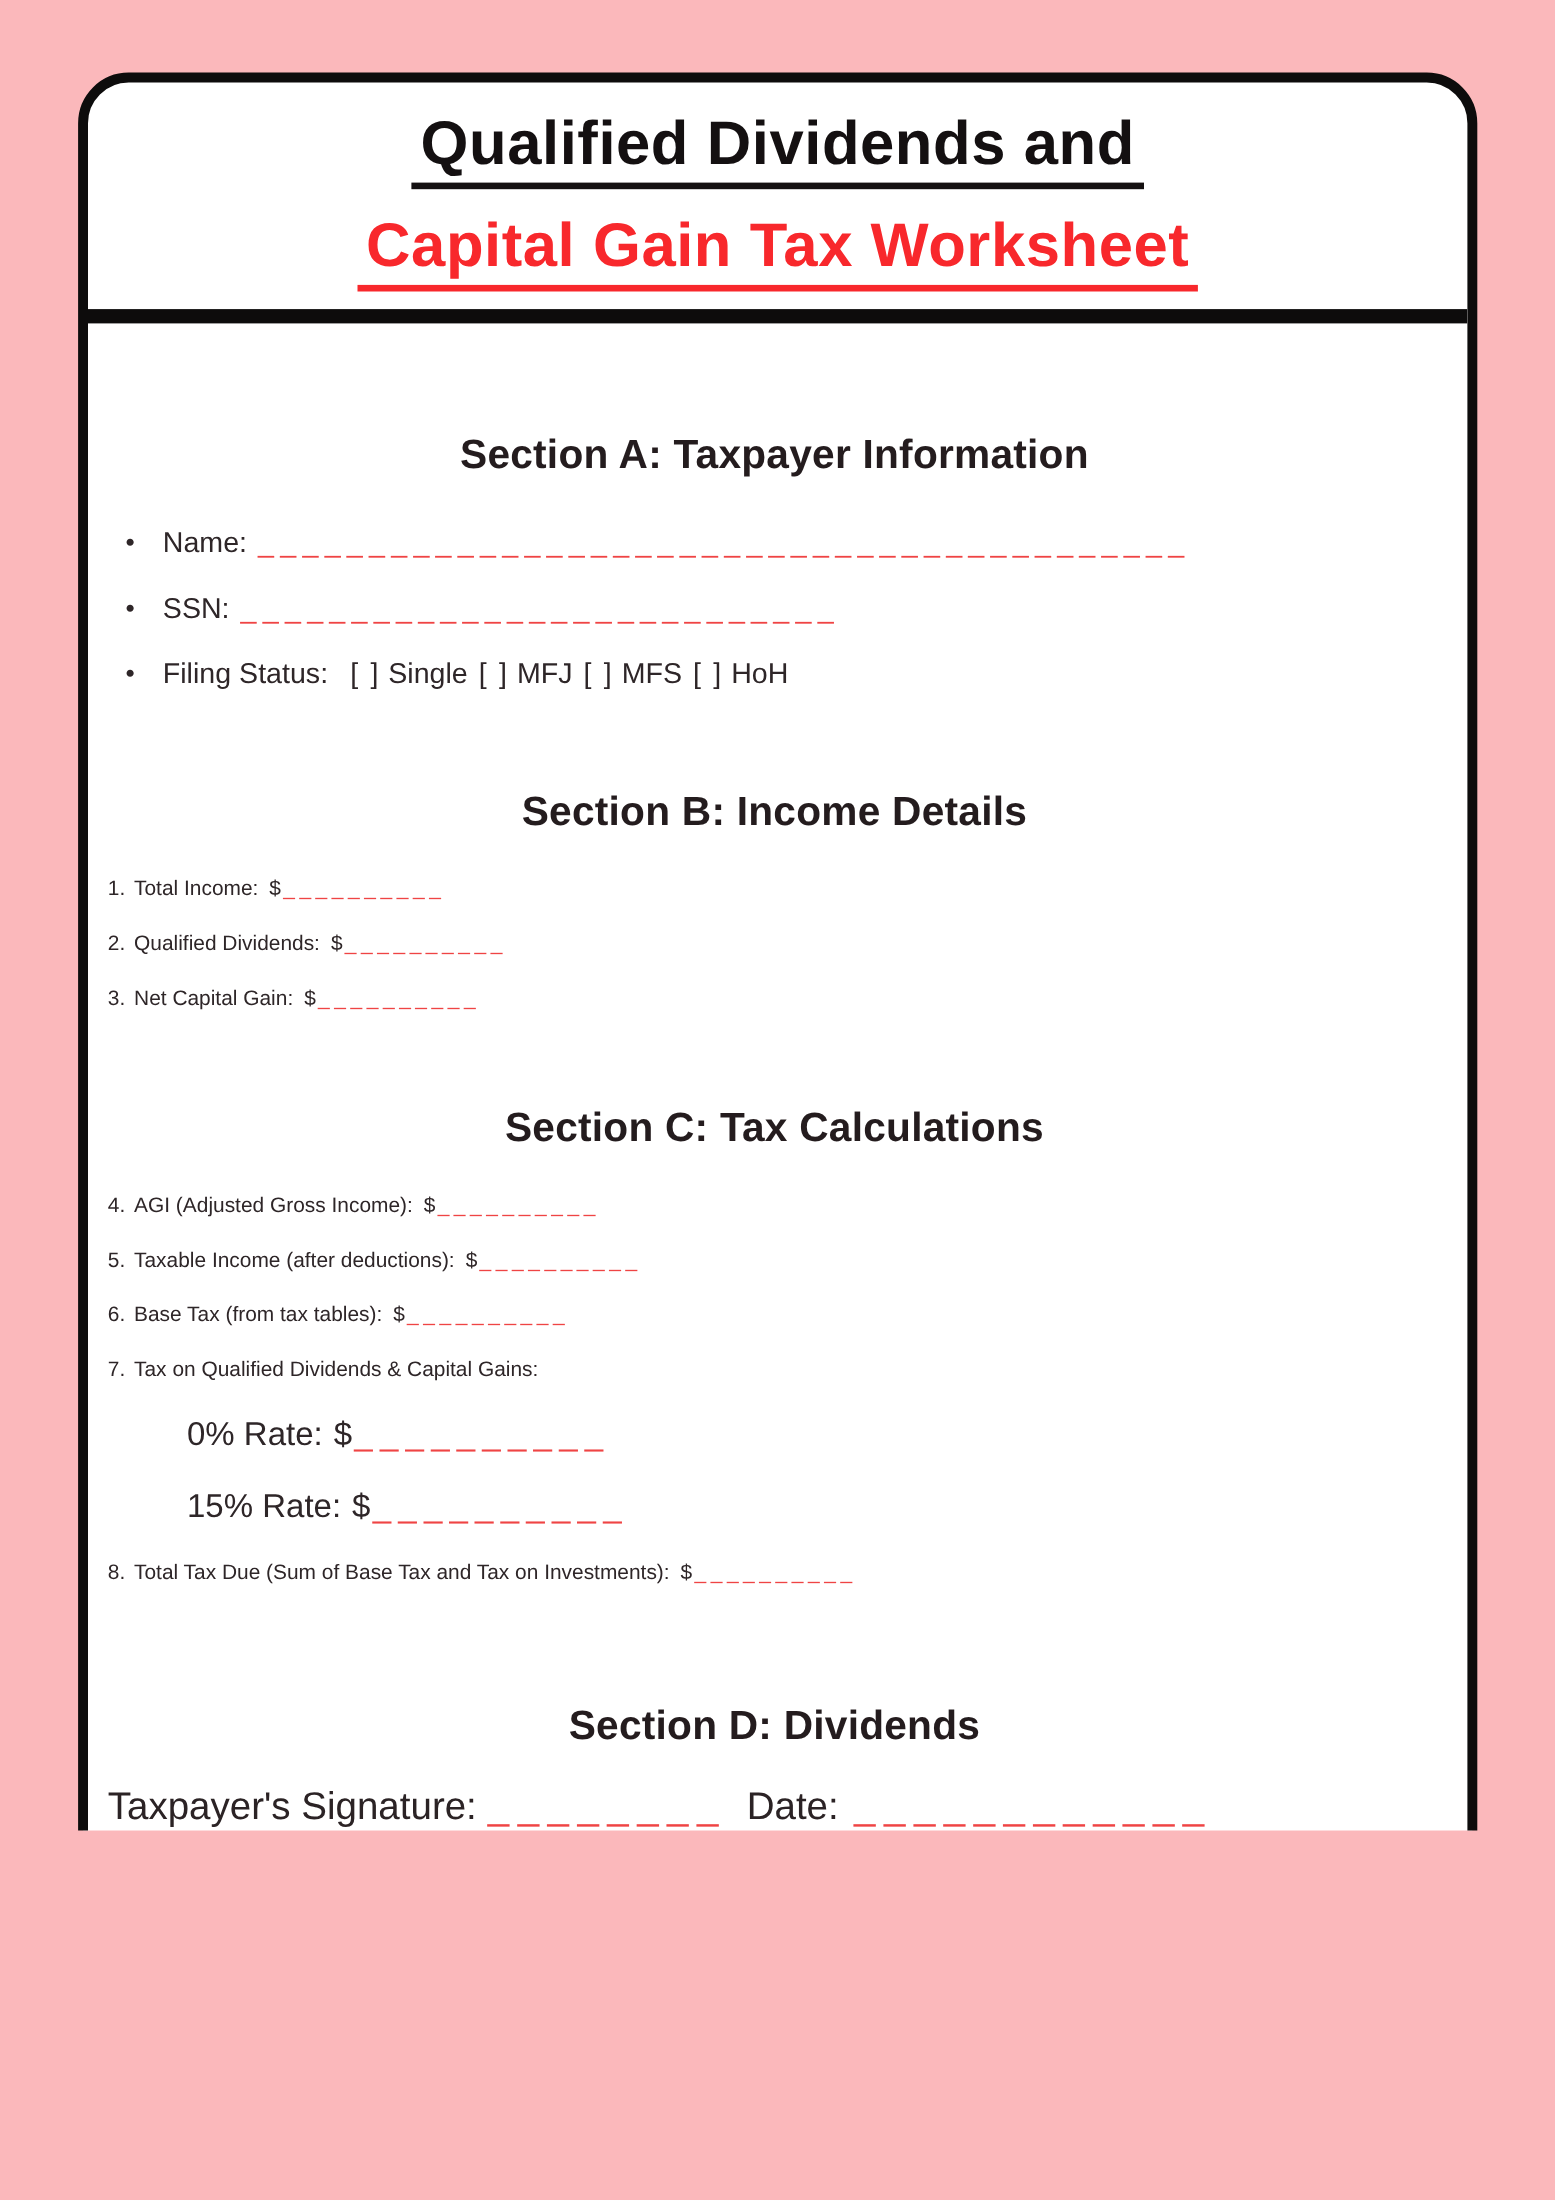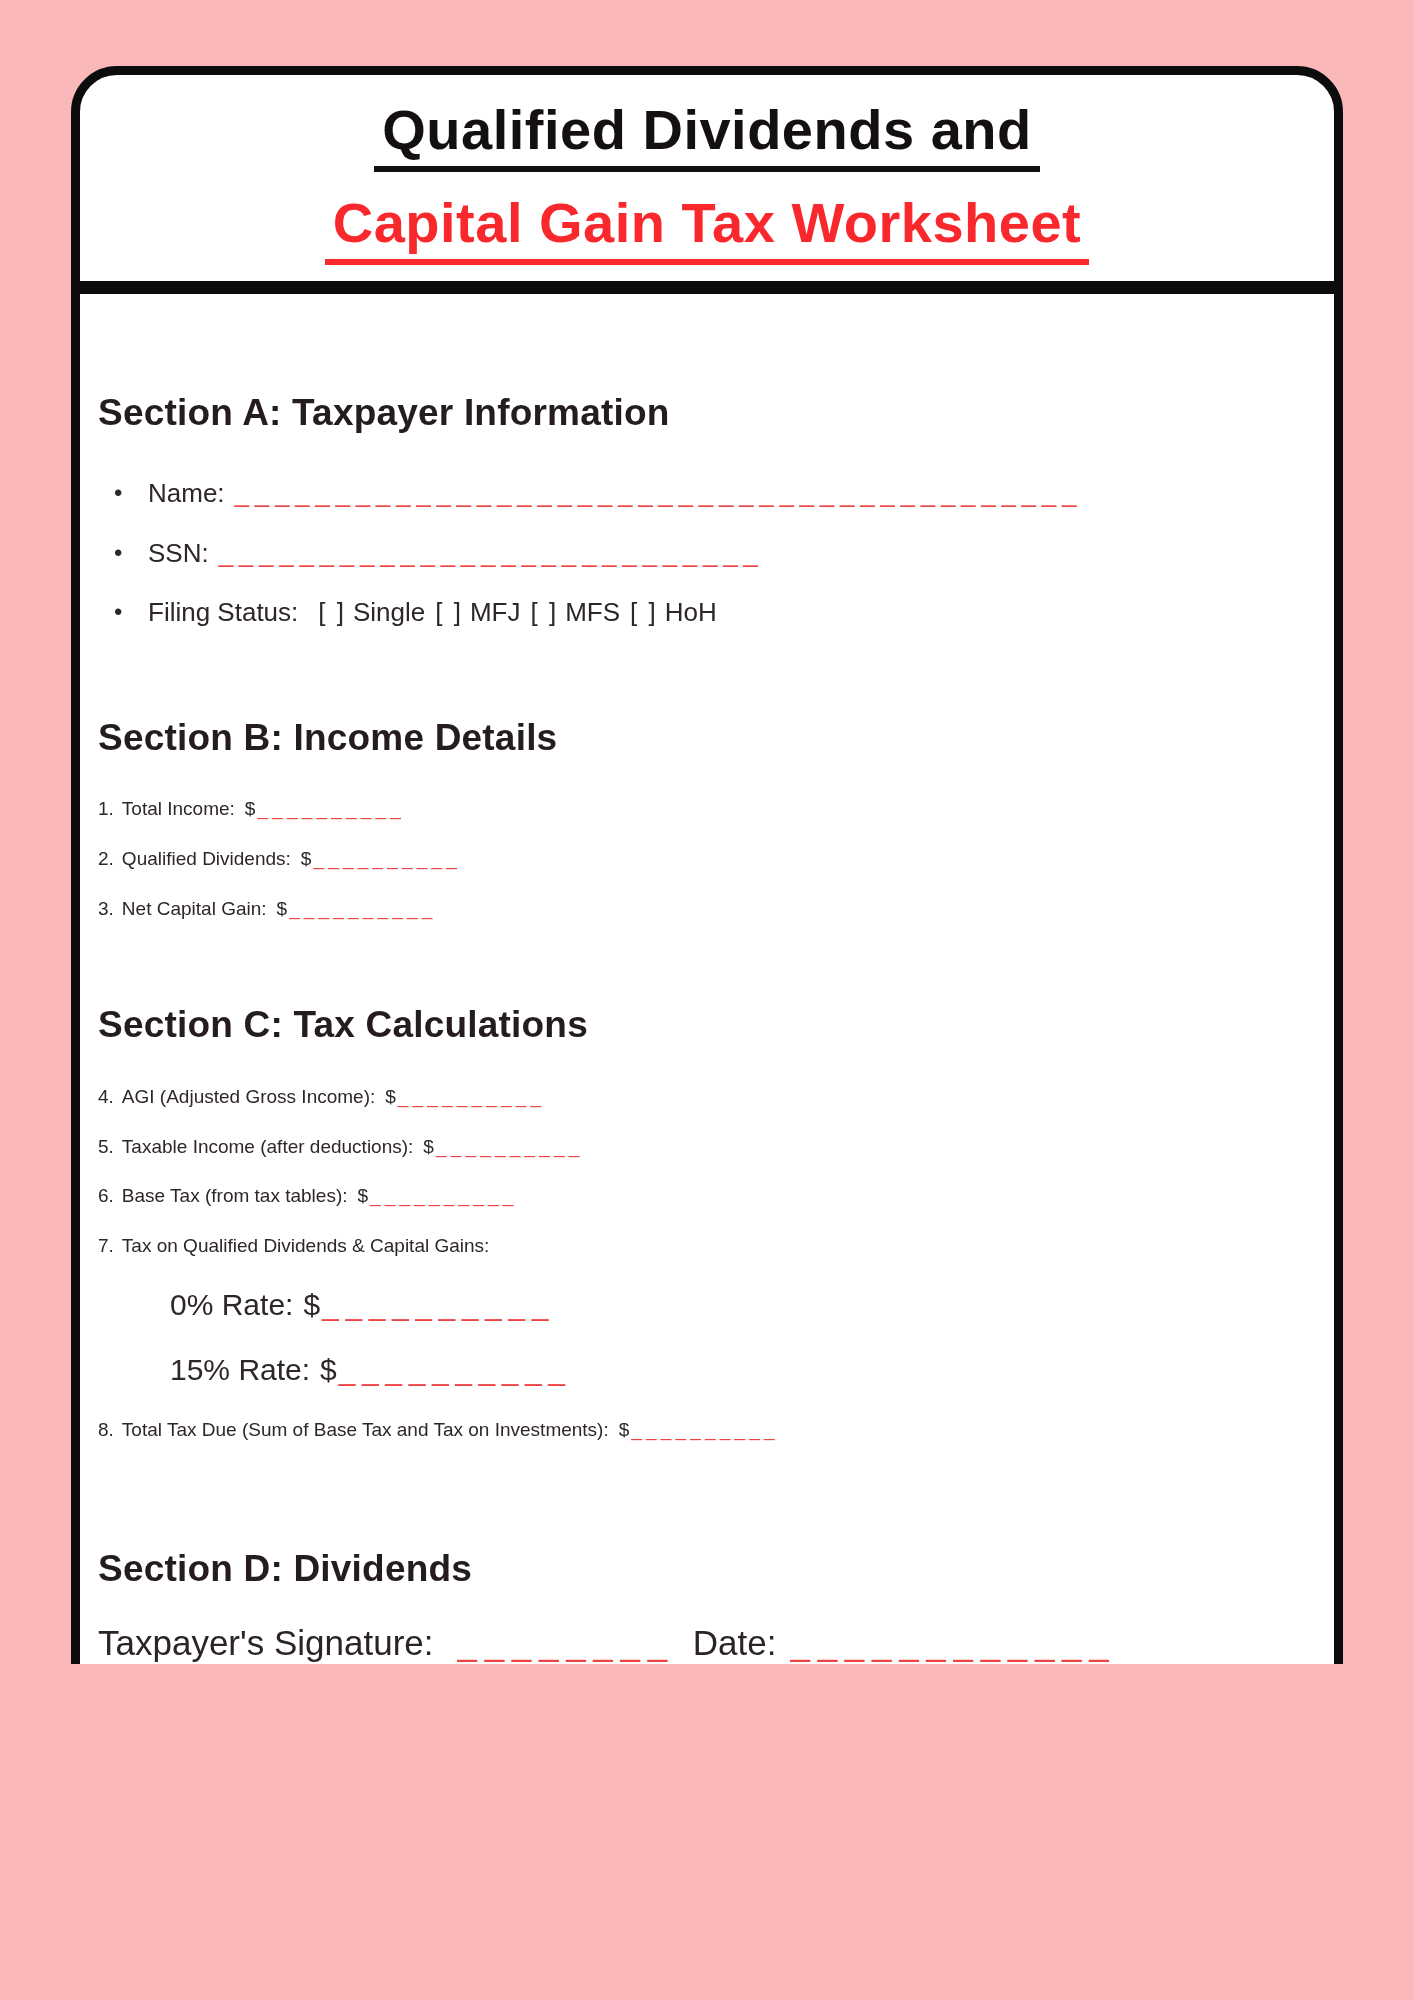--- a/index.html
+++ b/index.html
@@ -54,20 +54,21 @@
     padding: 0 24px 0 18px;
     color: #2e2628;
   }
   h2.sec-head {
     margin: 0;
     font-size: 37px;
     font-weight: 800;
     line-height: 1.15;
     color: #241c1e;
     letter-spacing: 0.2px;
+    text-align: center;
   }
   #head-a { margin-top: 98px; }
   #head-b { margin-top: 88px; }
   #head-c { margin-top: 84px; }
   #head-d { margin-top: 106px; }
 
   ul.bullets {
     list-style: none;
     margin: 42px 0 0 0;
     padding: 0 0 0 16px;
@@ -99,21 +100,21 @@
   .rates { margin: 30px 0 0 72px; font-size: 30px; }
   .rate-line { margin-bottom: 31px; white-space: nowrap; }
 
   .sig-row {
     margin-top: 30px;
     font-size: 35px;
     line-height: 1.3;
     white-space: nowrap;
     color: #2b2325;
   }
-  .sig-row .lbl { margin-right: 24px; }
+  .sig-row .lbl { margin-right: 10px; }
   .sig-row .date-lbl { margin: 0 14px 0 18px; }
 </style>
 </head>
 <body>
 
 <div class="page">
   <div class="card">
 
     <header class="title-block">
       <div class="title-line">Qualified Dividends and</div>

